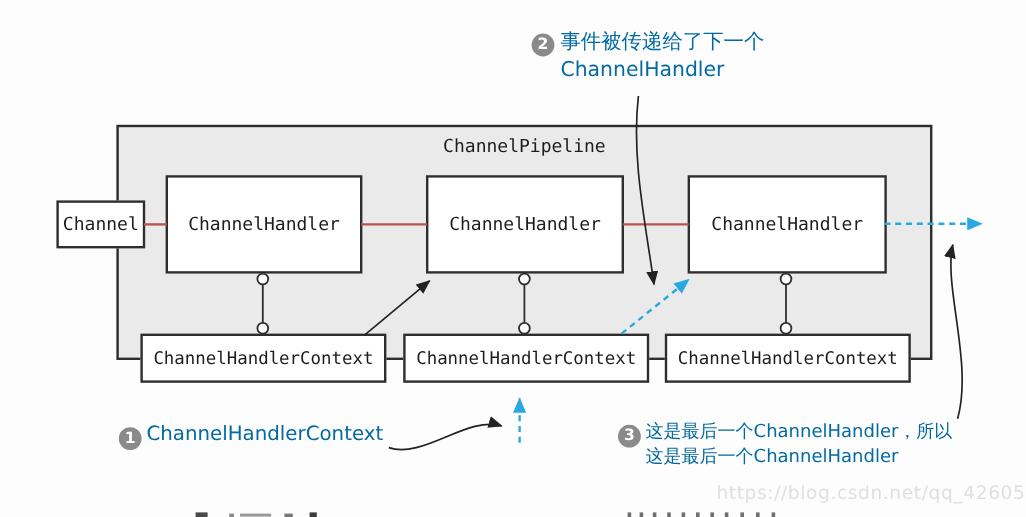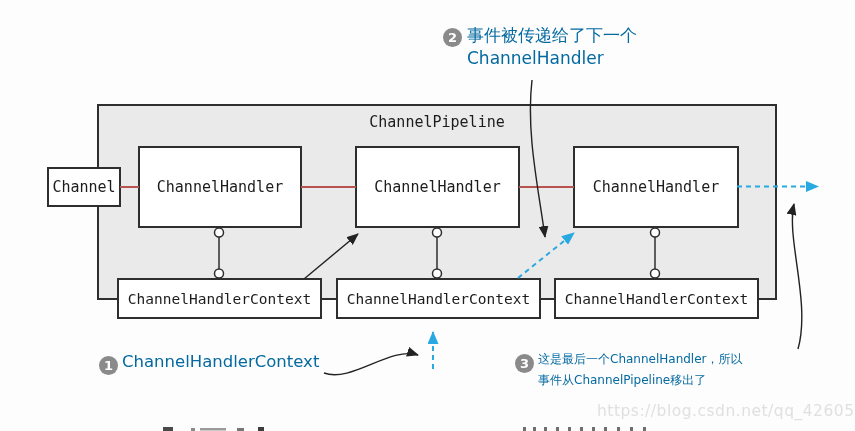--- a/index.html
+++ b/index.html
@@ -31,21 +31,21 @@
   svg.overlay{position:absolute;left:0;top:0;z-index:3;pointer-events:none;}
   .badge{
     position:absolute;width:19px;height:19px;border-radius:50%;background:#8a8a8a;
     color:#ffffff;font-size:13px;font-weight:bold;text-align:center;line-height:19px;z-index:4;
   }
   .ann{
     position:absolute;color:#0369a1;z-index:4;white-space:nowrap;
   }
   #ann-2{left:467px;top:24px;font-size:17px;line-height:23px;}
   #ann-1{left:122px;top:351px;font-size:16.5px;line-height:21px;}
-  #ann-3{left:538px;top:349px;font-size:12px;line-height:21px;}
+  #ann-3{left:538px;top:349px;font-size:15px;line-height:21px;}
   #badge-2{left:443px;top:28px;}
   #badge-1{left:99px;top:356px;}
   #badge-3{left:515px;top:354px;}
   #watermark{
     position:absolute;left:597px;top:402px;font-size:15.5px;color:#e0e0e0;
     letter-spacing:0.5px;z-index:5;white-space:nowrap;
   }
 </style>
 </head>
 <body>
@@ -147,18 +147,18 @@
   </div>
 
   <div class="badge" id="badge-1">1</div>
   <div class="ann" id="ann-1">
     <div>ChannelHandlerContext</div>
   </div>
 
   <div class="badge" id="badge-3">3</div>
   <div class="ann" id="ann-3">
     <div>这是最后一个ChannelHandler，所以</div>
-    <div>事件从ChannelPipeline移出了</div>
+    <div>这是最后一个ChannelHandler</div>
   </div>
 
   <div id="watermark">https://blog.csdn.net/qq_42605968</div>
 
 </div>
 
 </body></html>

